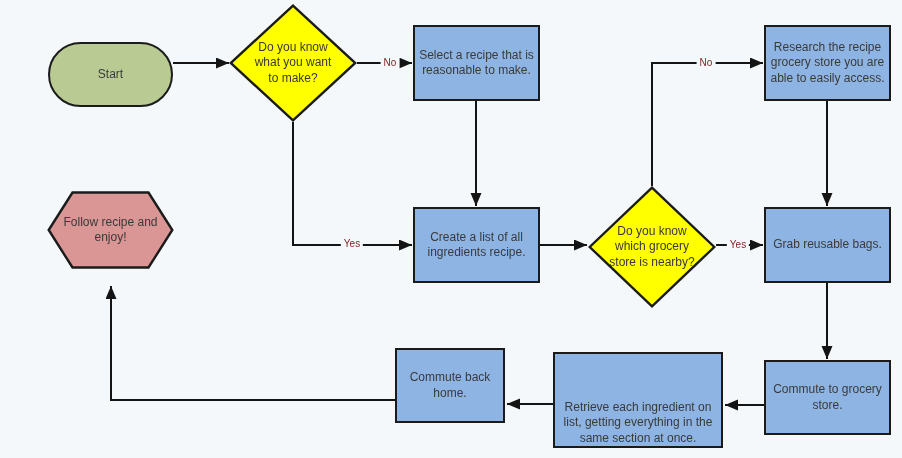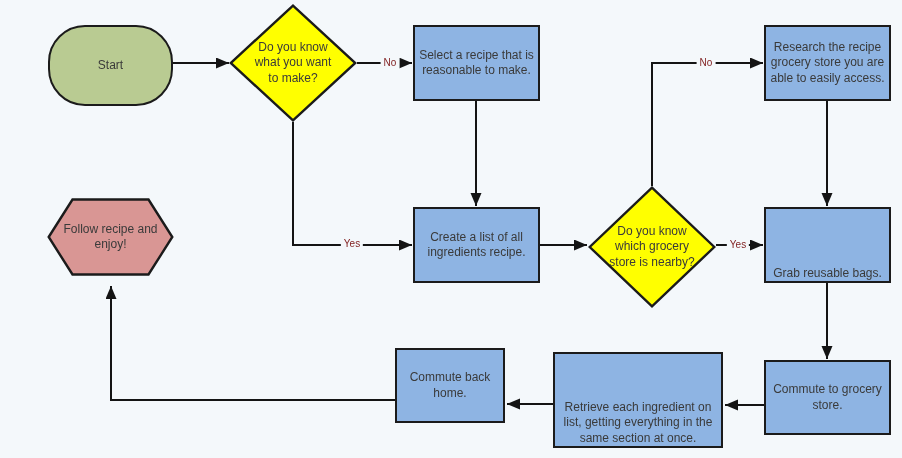--- a/index.html
+++ b/index.html
@@ -94,21 +94,21 @@
     <polyline points="540,245 587,245" marker-end="url(#ah)"></polyline>
     <polyline points="652,186 652,63 763,63" marker-end="url(#ah)"></polyline>
     <polyline points="716,245 763,245" marker-end="url(#ah)"></polyline>
     <polyline points="827,101 827,206" marker-end="url(#ah)"></polyline>
     <polyline points="827,283 827,359" marker-end="url(#ah)"></polyline>
     <polyline points="764,405 725,405" marker-end="url(#ah)"></polyline>
     <polyline points="553,404 507,404" marker-end="url(#ah)"></polyline>
     <polyline points="395,400 111,400 111,286" marker-end="url(#ah)"></polyline>
   </svg>
 
-  <div class="shape terminator" style="left:48px; top:25px; width:125px; height:81px;">
+  <div class="shape terminator" style="left:48px; top:42px; width:125px; height:65px;">
     <span class="shape-label">Start</span>
   </div>
 
   <div class="shape poly-shape decision" style="left:229px; top:4px; width:128px; height:118px;">
     <svg viewBox="0 0 128 118" preserveAspectRatio="none">
       <polygon points="64,1.7 126.3,59 64,116.3 1.7,59"></polygon>
     </svg>
     <span class="shape-label">Do you know
 what you want
 to make?</span>
@@ -132,25 +132,25 @@
 
   <div class="shape poly-shape decision" style="left:588px; top:186px; width:128px; height:122px;">
     <svg viewBox="0 0 128 122" preserveAspectRatio="none">
       <polygon points="64,1.7 126.3,61 64,120.3 1.7,61"></polygon>
     </svg>
     <span class="shape-label">Do you know
 which grocery
 store is nearby?</span>
   </div>
 
-  <div class="shape process" style="left:764px; top:207px; width:127px; height:76px;align-items:flex-end;">
+  <div class="shape process" style="left:764px; top:207px; width:127px; height:76px;">
     <span class="shape-label">Grab reusable bags.</span>
   </div>
 
-  <div class="shape poly-shape hexagon" style="left:47px; top:198px; width:127px; height:78px;">
+  <div class="shape poly-shape hexagon" style="left:47px; top:191px; width:127px; height:78px;">
     <svg viewBox="0 0 127 78" preserveAspectRatio="none">
       <polygon points="1.7,39 25.5,1.5 101.5,1.5 125.3,39 101.5,76.5 25.5,76.5"></polygon>
     </svg>
     <span class="shape-label">Follow recipe and
 enjoy!</span>
   </div>
 
   <div class="shape process" style="left:764px; top:360px; width:127px; height:75px;">
     <span class="shape-label">Commute to grocery
 store.</span>

